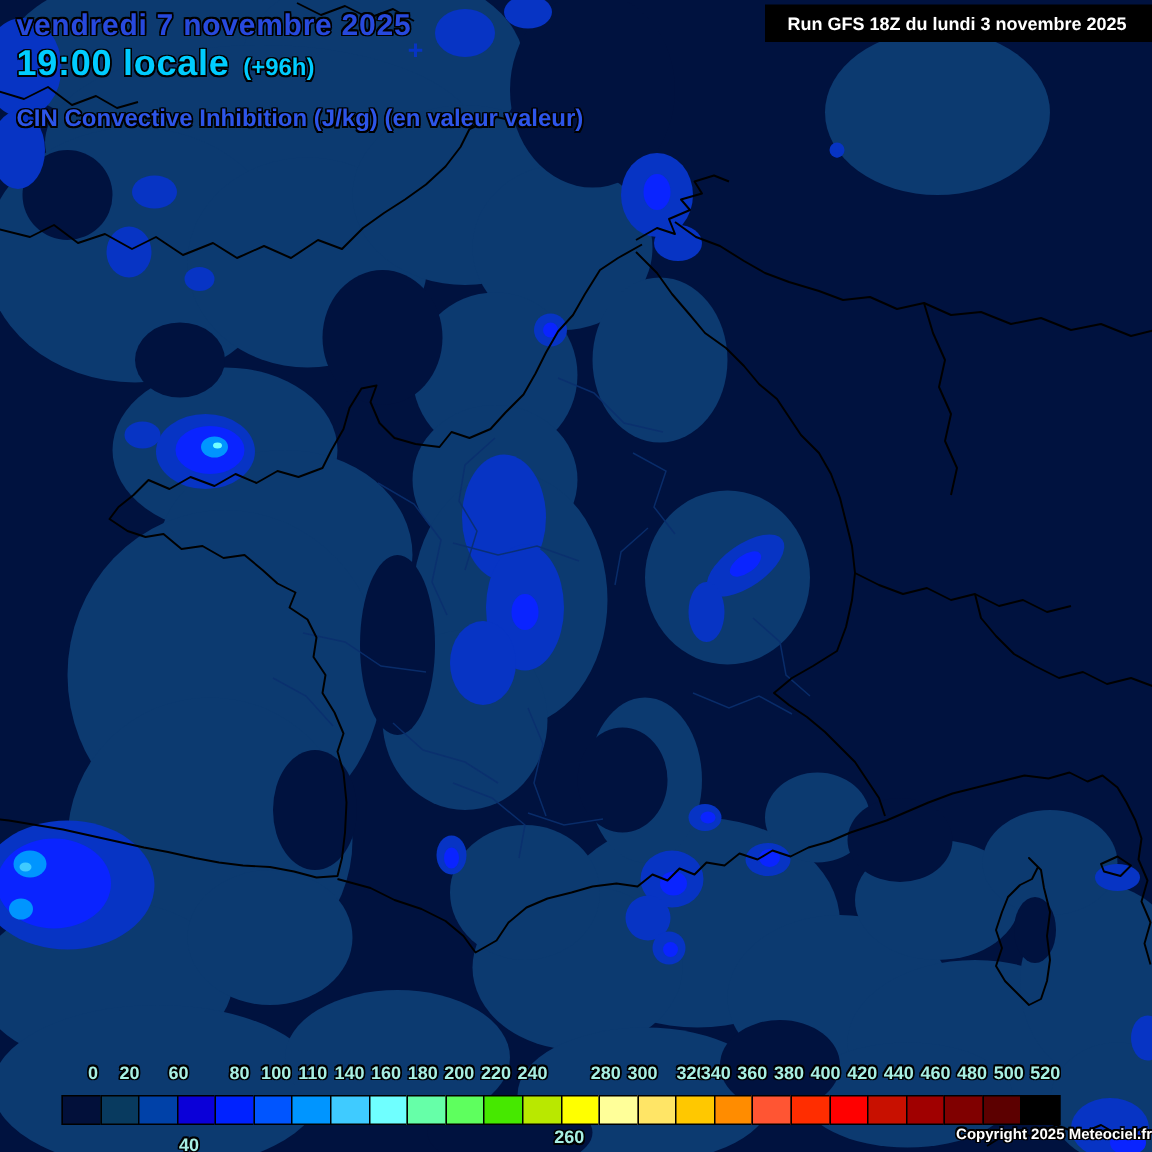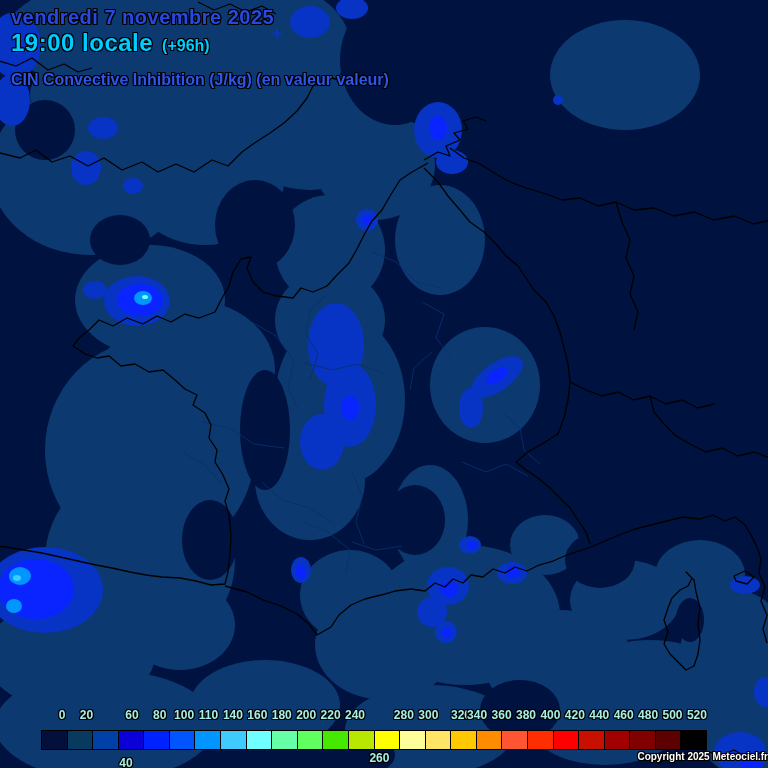--- a/index.html
+++ b/index.html
@@ -181,26 +181,29 @@
   </svg>
 
   <div class="hdr">
     <div class="date outline">vendredi 7 novembre 2025</div>
     <div class="time-row">
       <span class="time outline">19:00 locale</span><span class="offset outline">(+96h)</span>
     </div>
     <div class="param outline">CIN Convective Inhibition (J/kg) (en valeur valeur)</div>
   </div>
 
+  <div class="runbox">
+    <span>Run GFS 18Z du lundi 3 novembre 2025</span>
+  </div>
 
   <div class="legend-labels">
       <span class="outline" style="left: 21px;">0</span>
       <span class="outline" style="left: 45.42px;">20</span>
       <span class="outline" style="left: 85px; margin-top: 48px;">40</span>
-      <span class="outline" style="left: 91px;">60</span>
+      <span class="outline" style="left: 78px;">60</span>
       <span class="outline" style="left: 118.68px;">80</span>
       <span class="outline" style="left: 143.1px;">100</span>
       <span class="outline" style="left: 167.52px;">110</span>
       <span class="outline" style="left: 191.94px; text-align: center;">140</span>
       <span class="outline" style="left: 216.36px;">160</span>
       <span class="outline" style="left: 240.78px;">180</span>
       <span class="outline" style="left: 265.2px;">200</span>
       <span class="outline" style="left: 289.62px;">220</span>
       <span class="outline" style="left: 314.04px;">240</span>
       <span class="outline" style="left: 338.46px; margin-top: 43px;">260</span>

